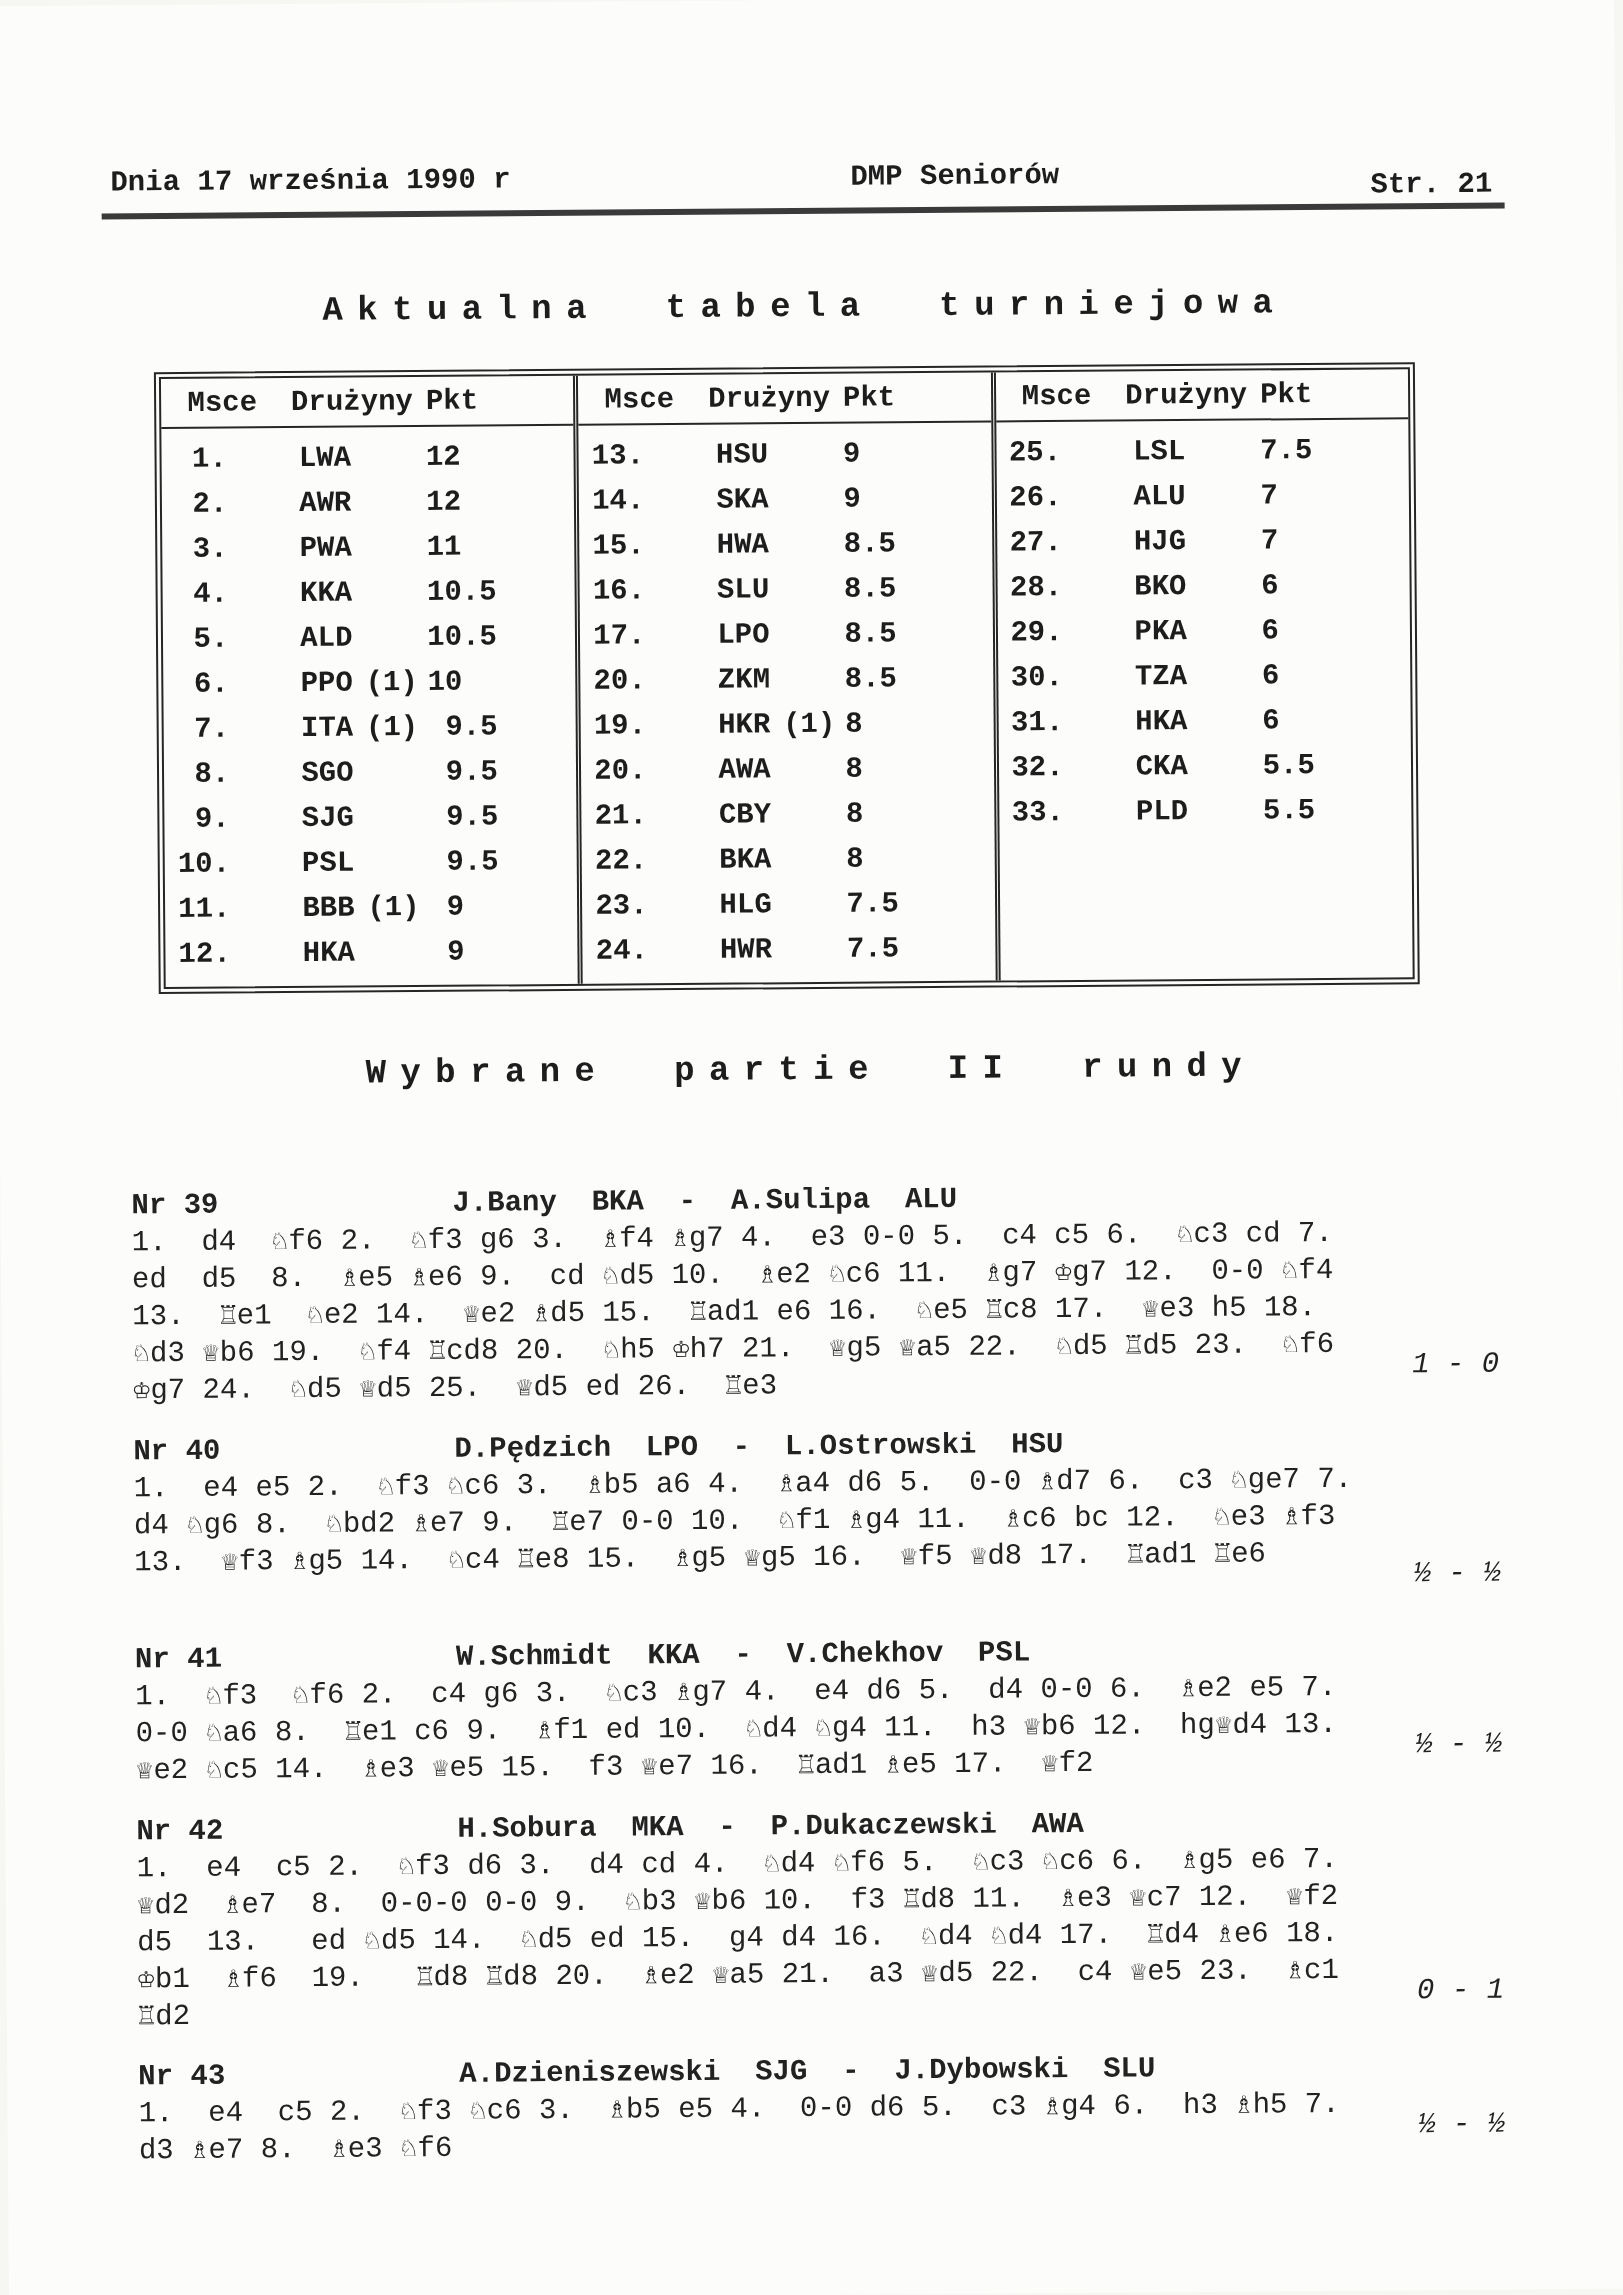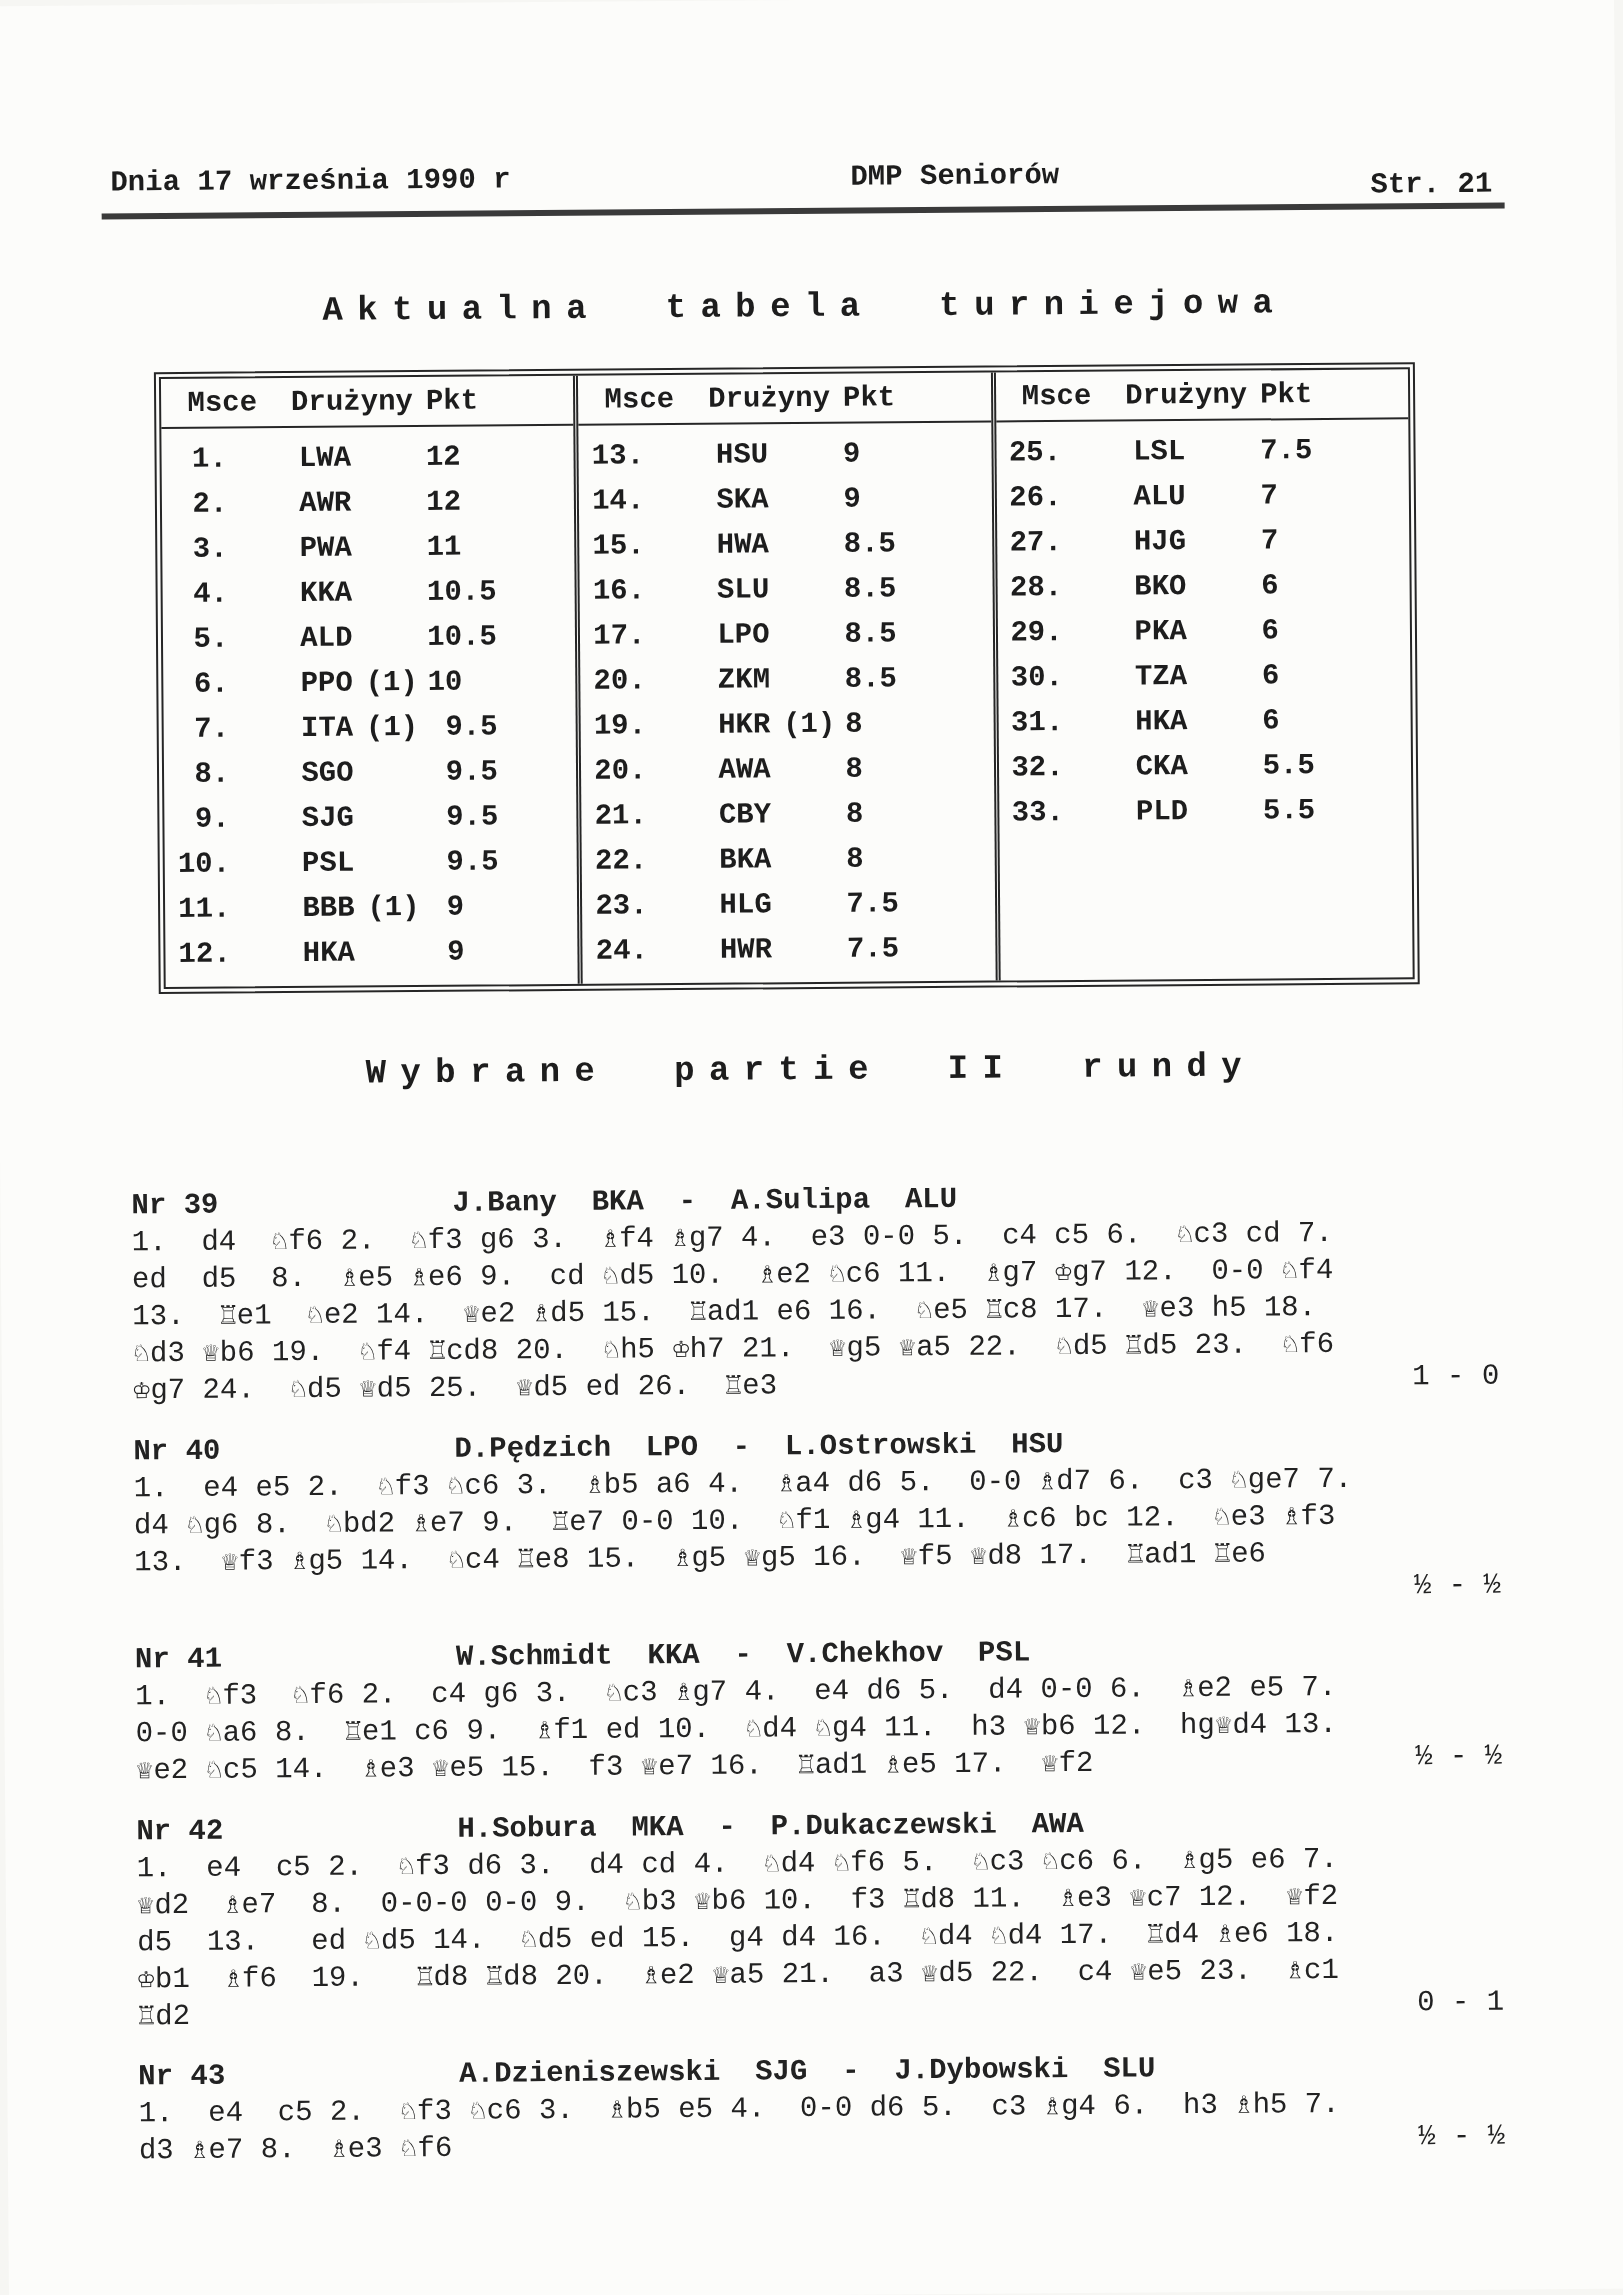--- a/index.html
+++ b/index.html
@@ -36,21 +36,21 @@
   .trow .place{width:65px;text-align:right;display:inline-block;}
   .trow .team{margin-left:72px;width:65px;display:inline-block;}
   .trow .note{width:62px;display:inline-block;}
   
   .games{position:absolute;left:131px;top:1182px;width:1369px;
          font-size:29px;line-height:37px;color:#222;}
   .game{position:relative;margin-bottom:23.6px;}
   .ghdr{display:flex;font-weight:bold;white-space:pre;}
   .glabel{width:321px;display:inline-block;}
   .gline{white-space:pre;}
-  .gresult{position:absolute;right:2.6px;bottom:4px;white-space:pre;}
+  .gresult{position:absolute;right:2.6px;bottom:16px;white-space:pre;font-style:italic;}
 </style>
 </head>
 <body>
 
 <div class="sheet">
 
   <div class="hdr">
     <span class="date">Dnia 17 września 1990 r</span>
     <span class="bull">DMP Seniorów</span>
     <span class="pg">Str. 21</span>

